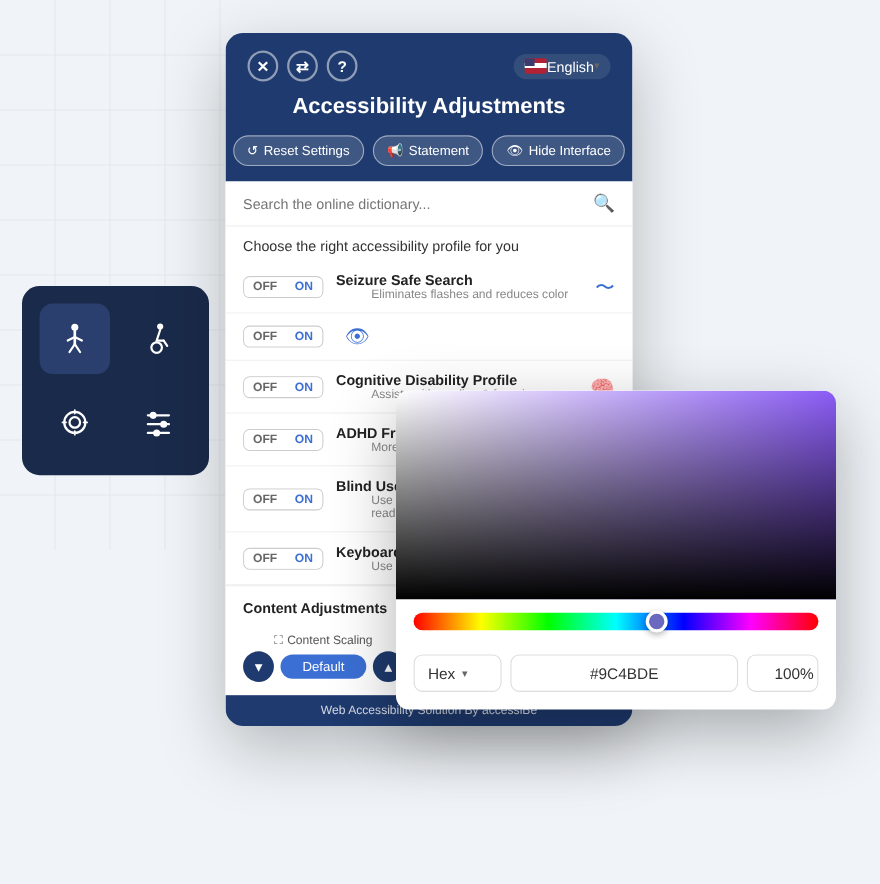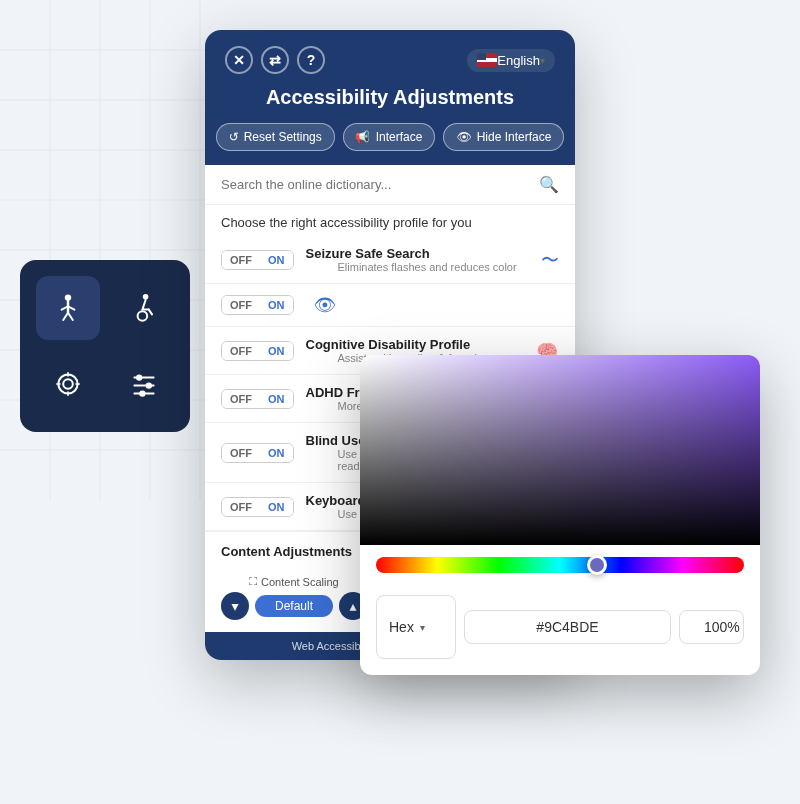--- a/index.html
+++ b/index.html
@@ -375,21 +375,21 @@
     .color-inputs {
       display: flex;
       gap: 8px;
       padding: 10px 16px 16px;
       align-items: center;
     }
 
     .color-format-select {
       border: 1.5px solid #ddd;
       border-radius: 8px;
-      padding: 23px 12px;
+      padding: 8px 12px;
       font-size: 14px;
       color: #333;
       cursor: pointer;
       background: white;
       display: flex;
       align-items: center;
       gap: 6px;
       min-width: 80px;
     }
 
@@ -502,21 +502,21 @@
       </div>
     </div>
     <div class="panel-title">Accessibility Adjustments</div>
     <div class="panel-actions">
       <button class="action-btn">
         <span>↺</span>
         <span>Reset Settings</span>
       </button>
       <button class="action-btn">
         <span>📢</span>
-        <span>Interface</span>
+        <span>Statement</span>
       </button>
       <button class="action-btn">
         <span>👁</span>
         <span>Hide Interface</span>
       </button>
     </div>
   </div>
 
   <div class="panel-body">
 

